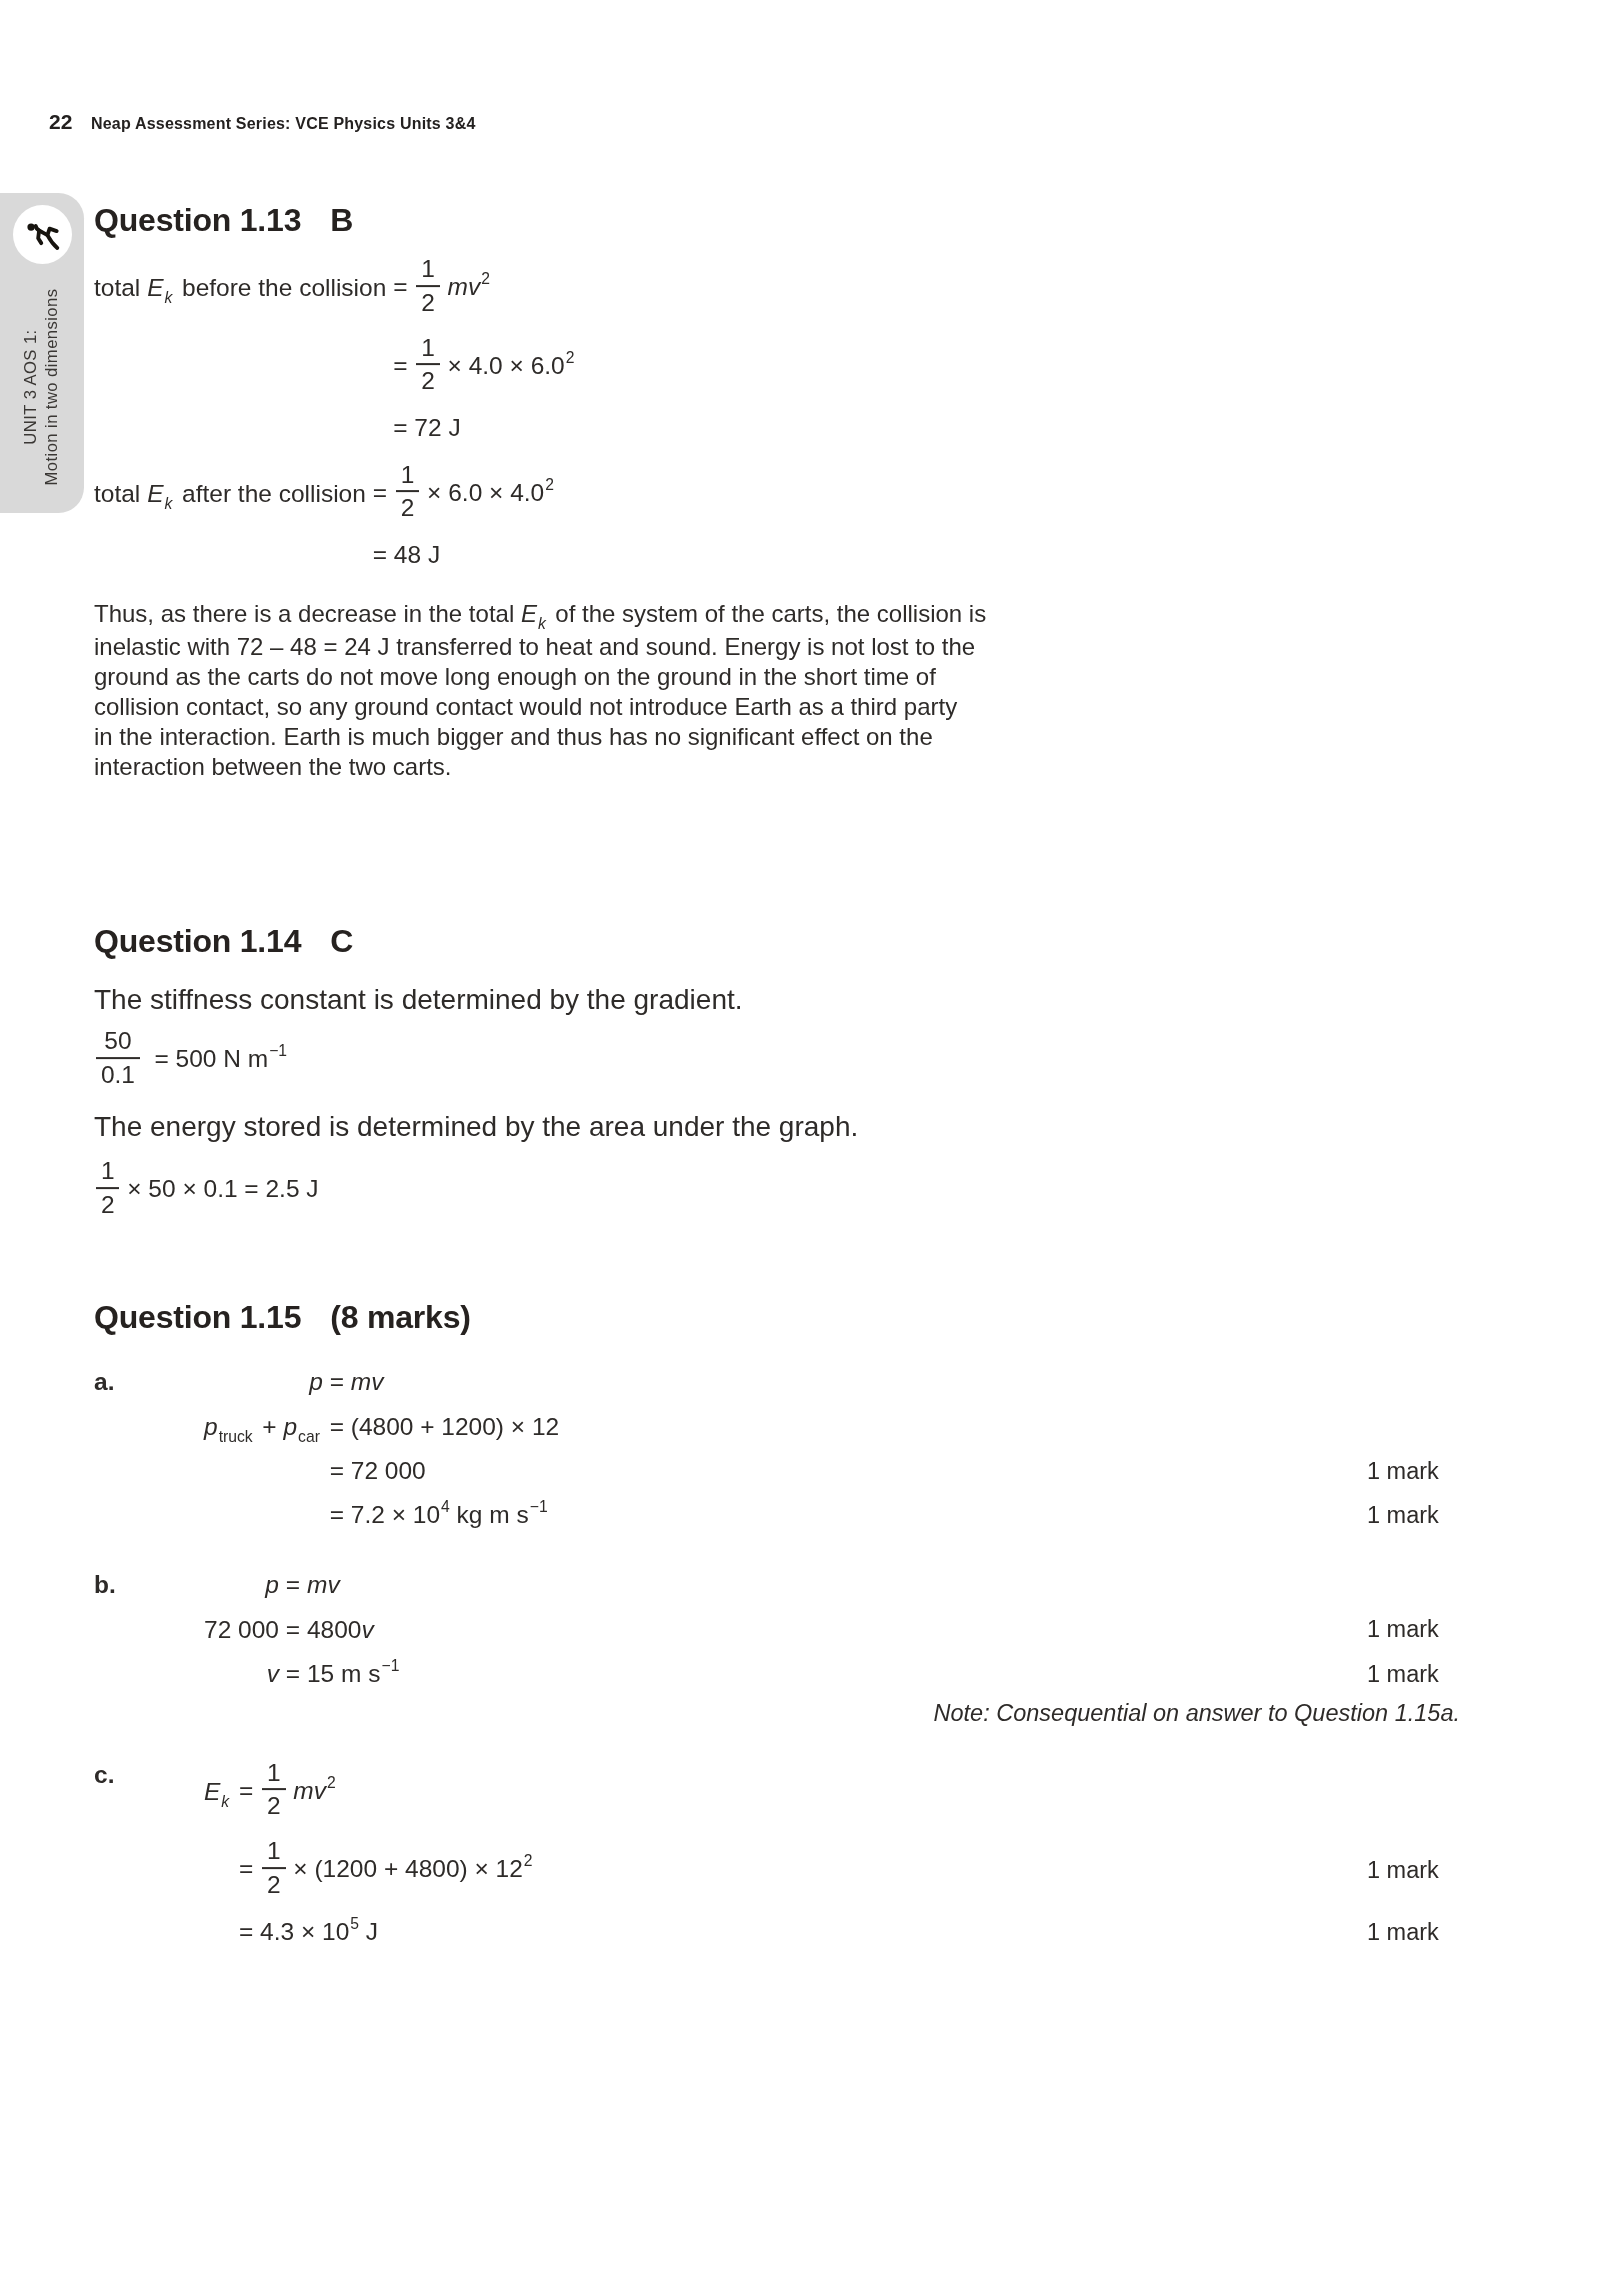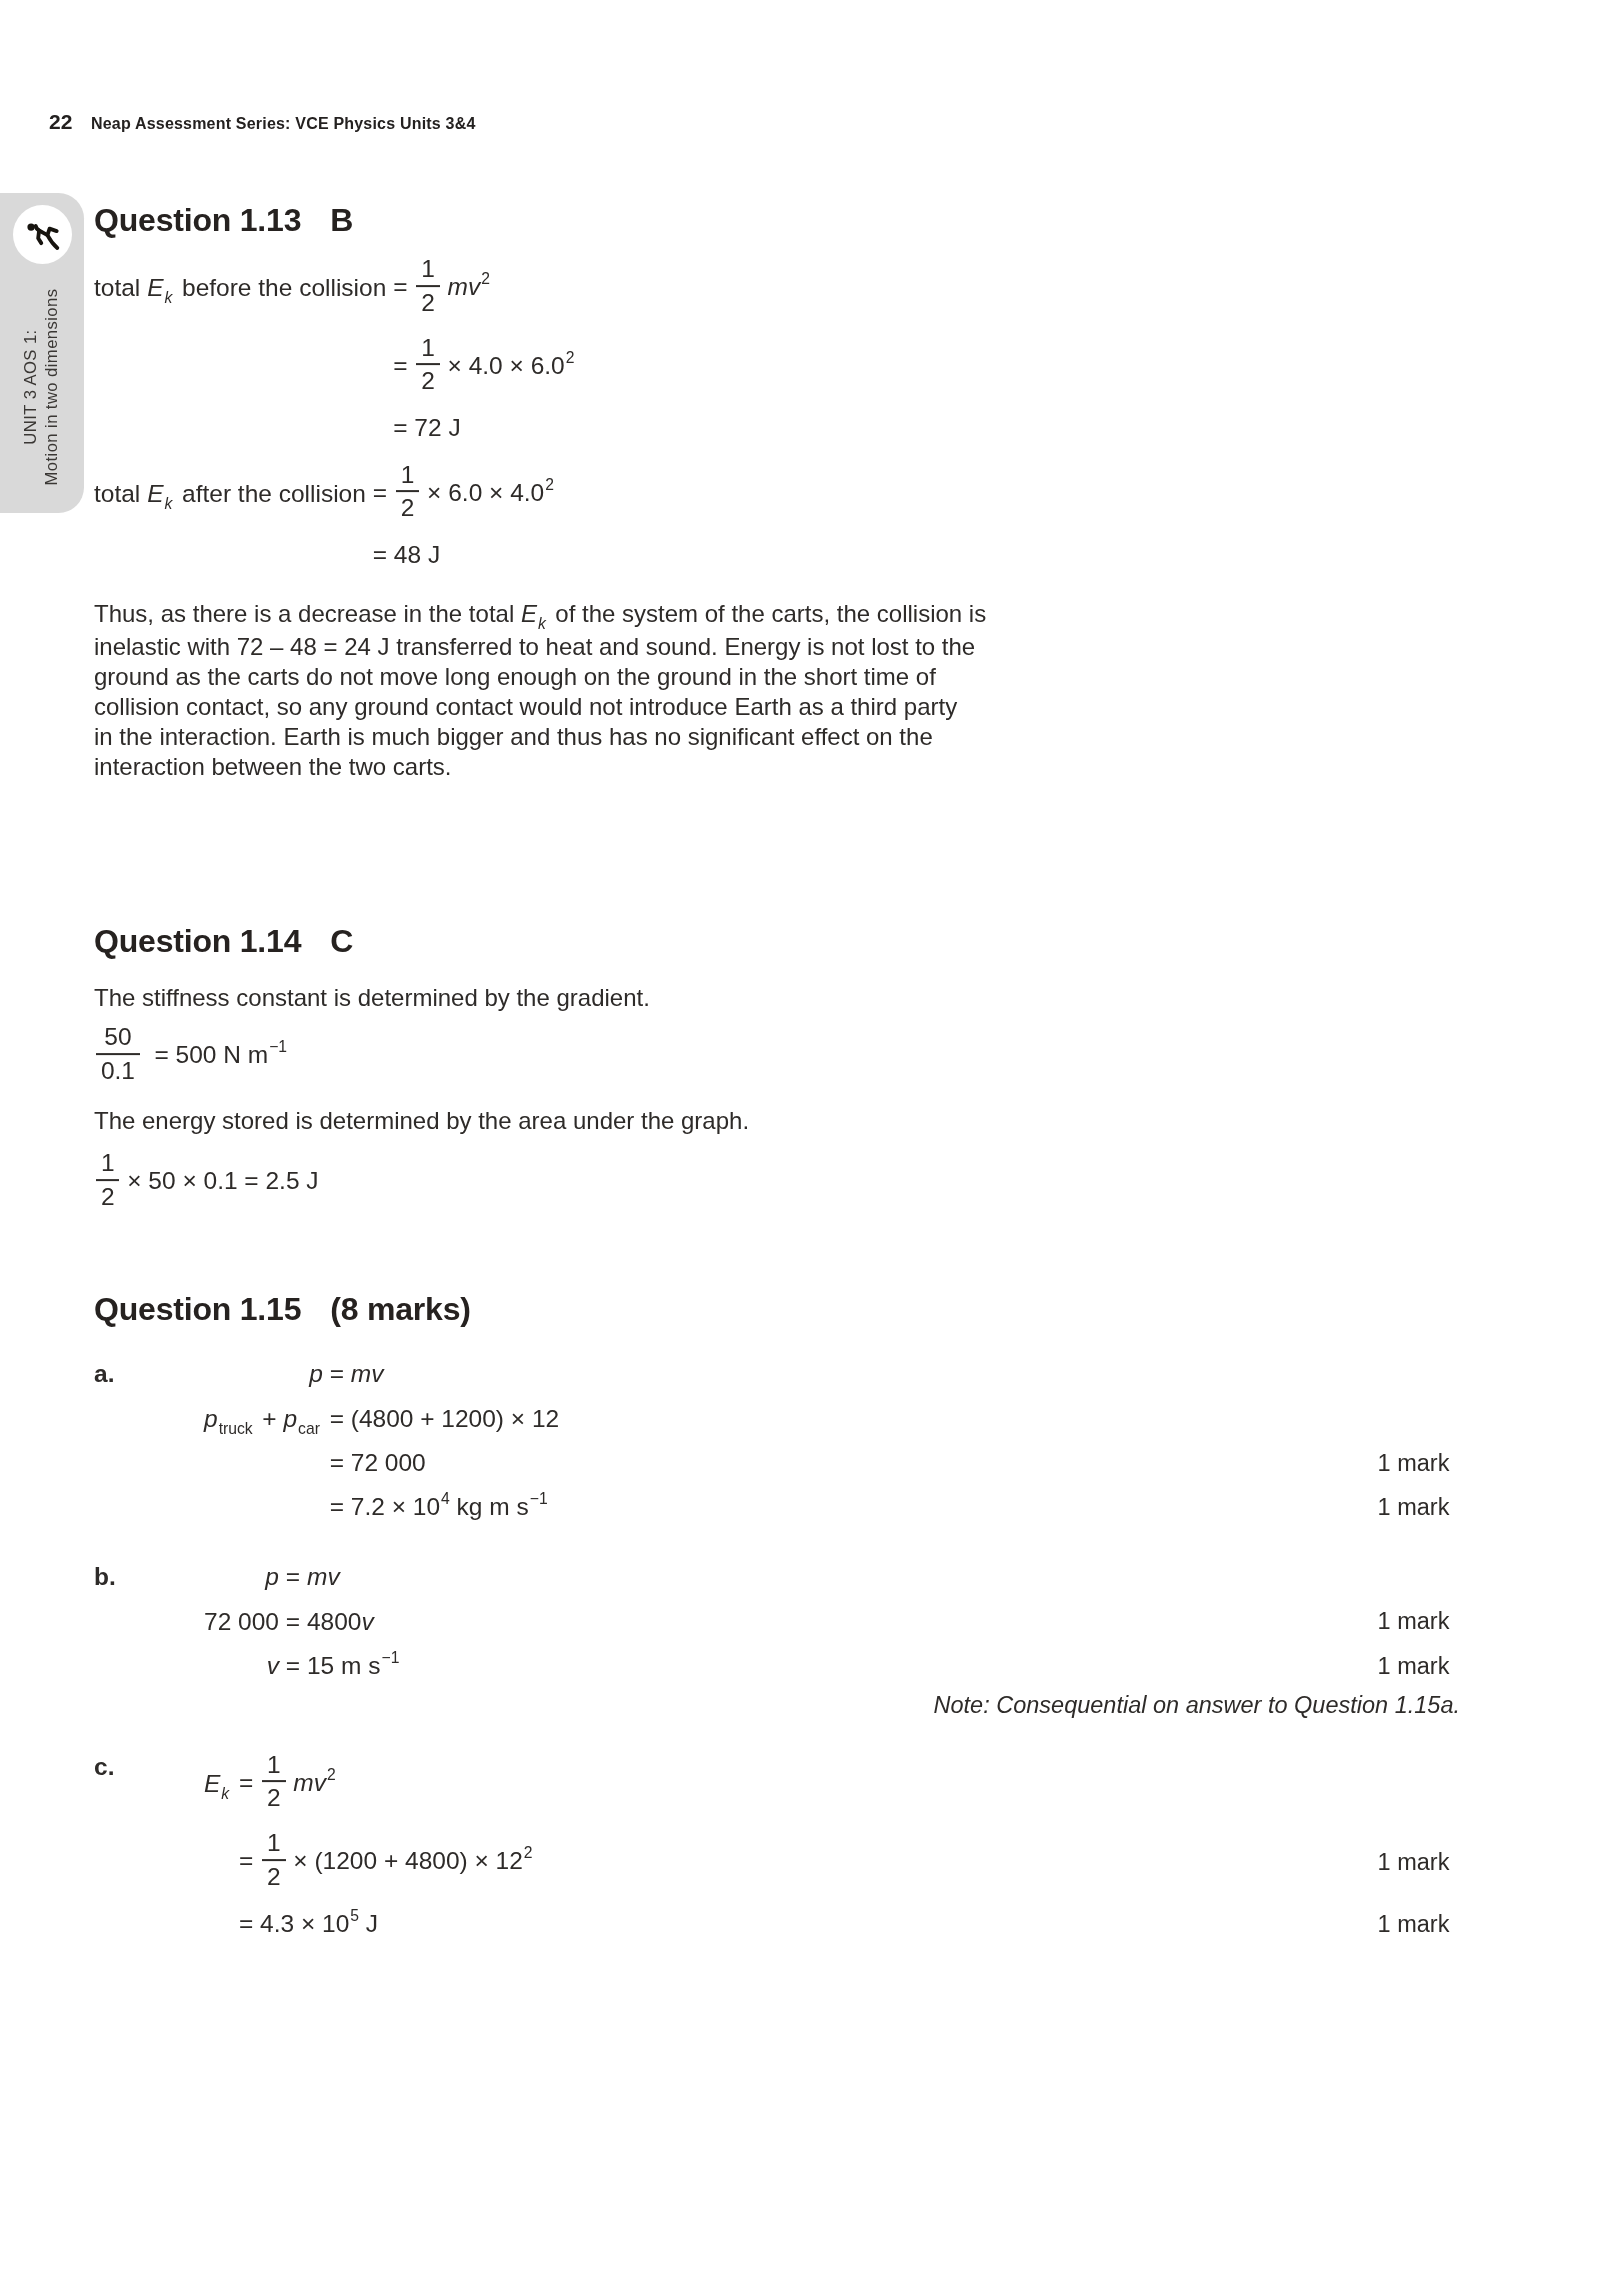--- a/index.html
+++ b/index.html
@@ -23,28 +23,28 @@
   
   .content{position:absolute;left:94px;top:12px;width:1366px;}
   .qhead{font-size:32px;font-weight:700;color:#262220;letter-spacing:-0.2px;margin:0;line-height:1.05;}
   .qhead .ans{margin-left:29px;}
   
   .eqt{display:table;width:100%;border-collapse:collapse;}
   .eqr{display:table-row;}
   .eqc{display:table-cell;vertical-align:middle;padding:6.9px 0;line-height:1.25;}
   .lhs{text-align:right;white-space:nowrap;padding-right:6.9px;width:1px;}
   .rhs{text-align:left;white-space:nowrap;}
-  .mcell{text-align:center;white-space:nowrap;width:93px;font-size:23.5px;color:#2e2b29;}
+  .mcell{text-align:left;white-space:nowrap;width:93px;font-size:23.5px;color:#2e2b29;}
   .frac{display:inline-block;vertical-align:middle;text-align:center;margin:0 7.8px 0 2px;transform:translateY(-2.9px);}
   .fn,.fd{display:block;line-height:1.2;padding:1px 4.9px;}
   .fd{border-top:2px solid currentColor;}
   .sup{display:inline-block;font-size:15.7px;transform:translateY(-10.8px);margin-left:1px;letter-spacing:0;}
   .sub{display:inline-block;font-size:15.7px;transform:translateY(6.9px);margin:0 2.9px 0 1px;}
   .para{font-size:24px;line-height:30px;margin:21.6px 0 0 0;color:#2e2b29;}
-  .tline{margin:25.5px 0 0 0;font-size:24px;}
+  .tline{margin:25.5px 0 0 0;font-size:28px;}
   .eqline{margin-top:11.8px;white-space:nowrap;}
   .part{display:flex;margin-top:25.5px;}
   .plabel{width:110px;font-weight:700;padding-top:7.8px;}
   .pbody{flex:1;}
   .note{text-align:right;font-style:italic;font-size:23.5px;margin-top:3.9px;color:#2e2b29;}
 </style>
 </head>
 <body>
 
 <header class="pageheader">

